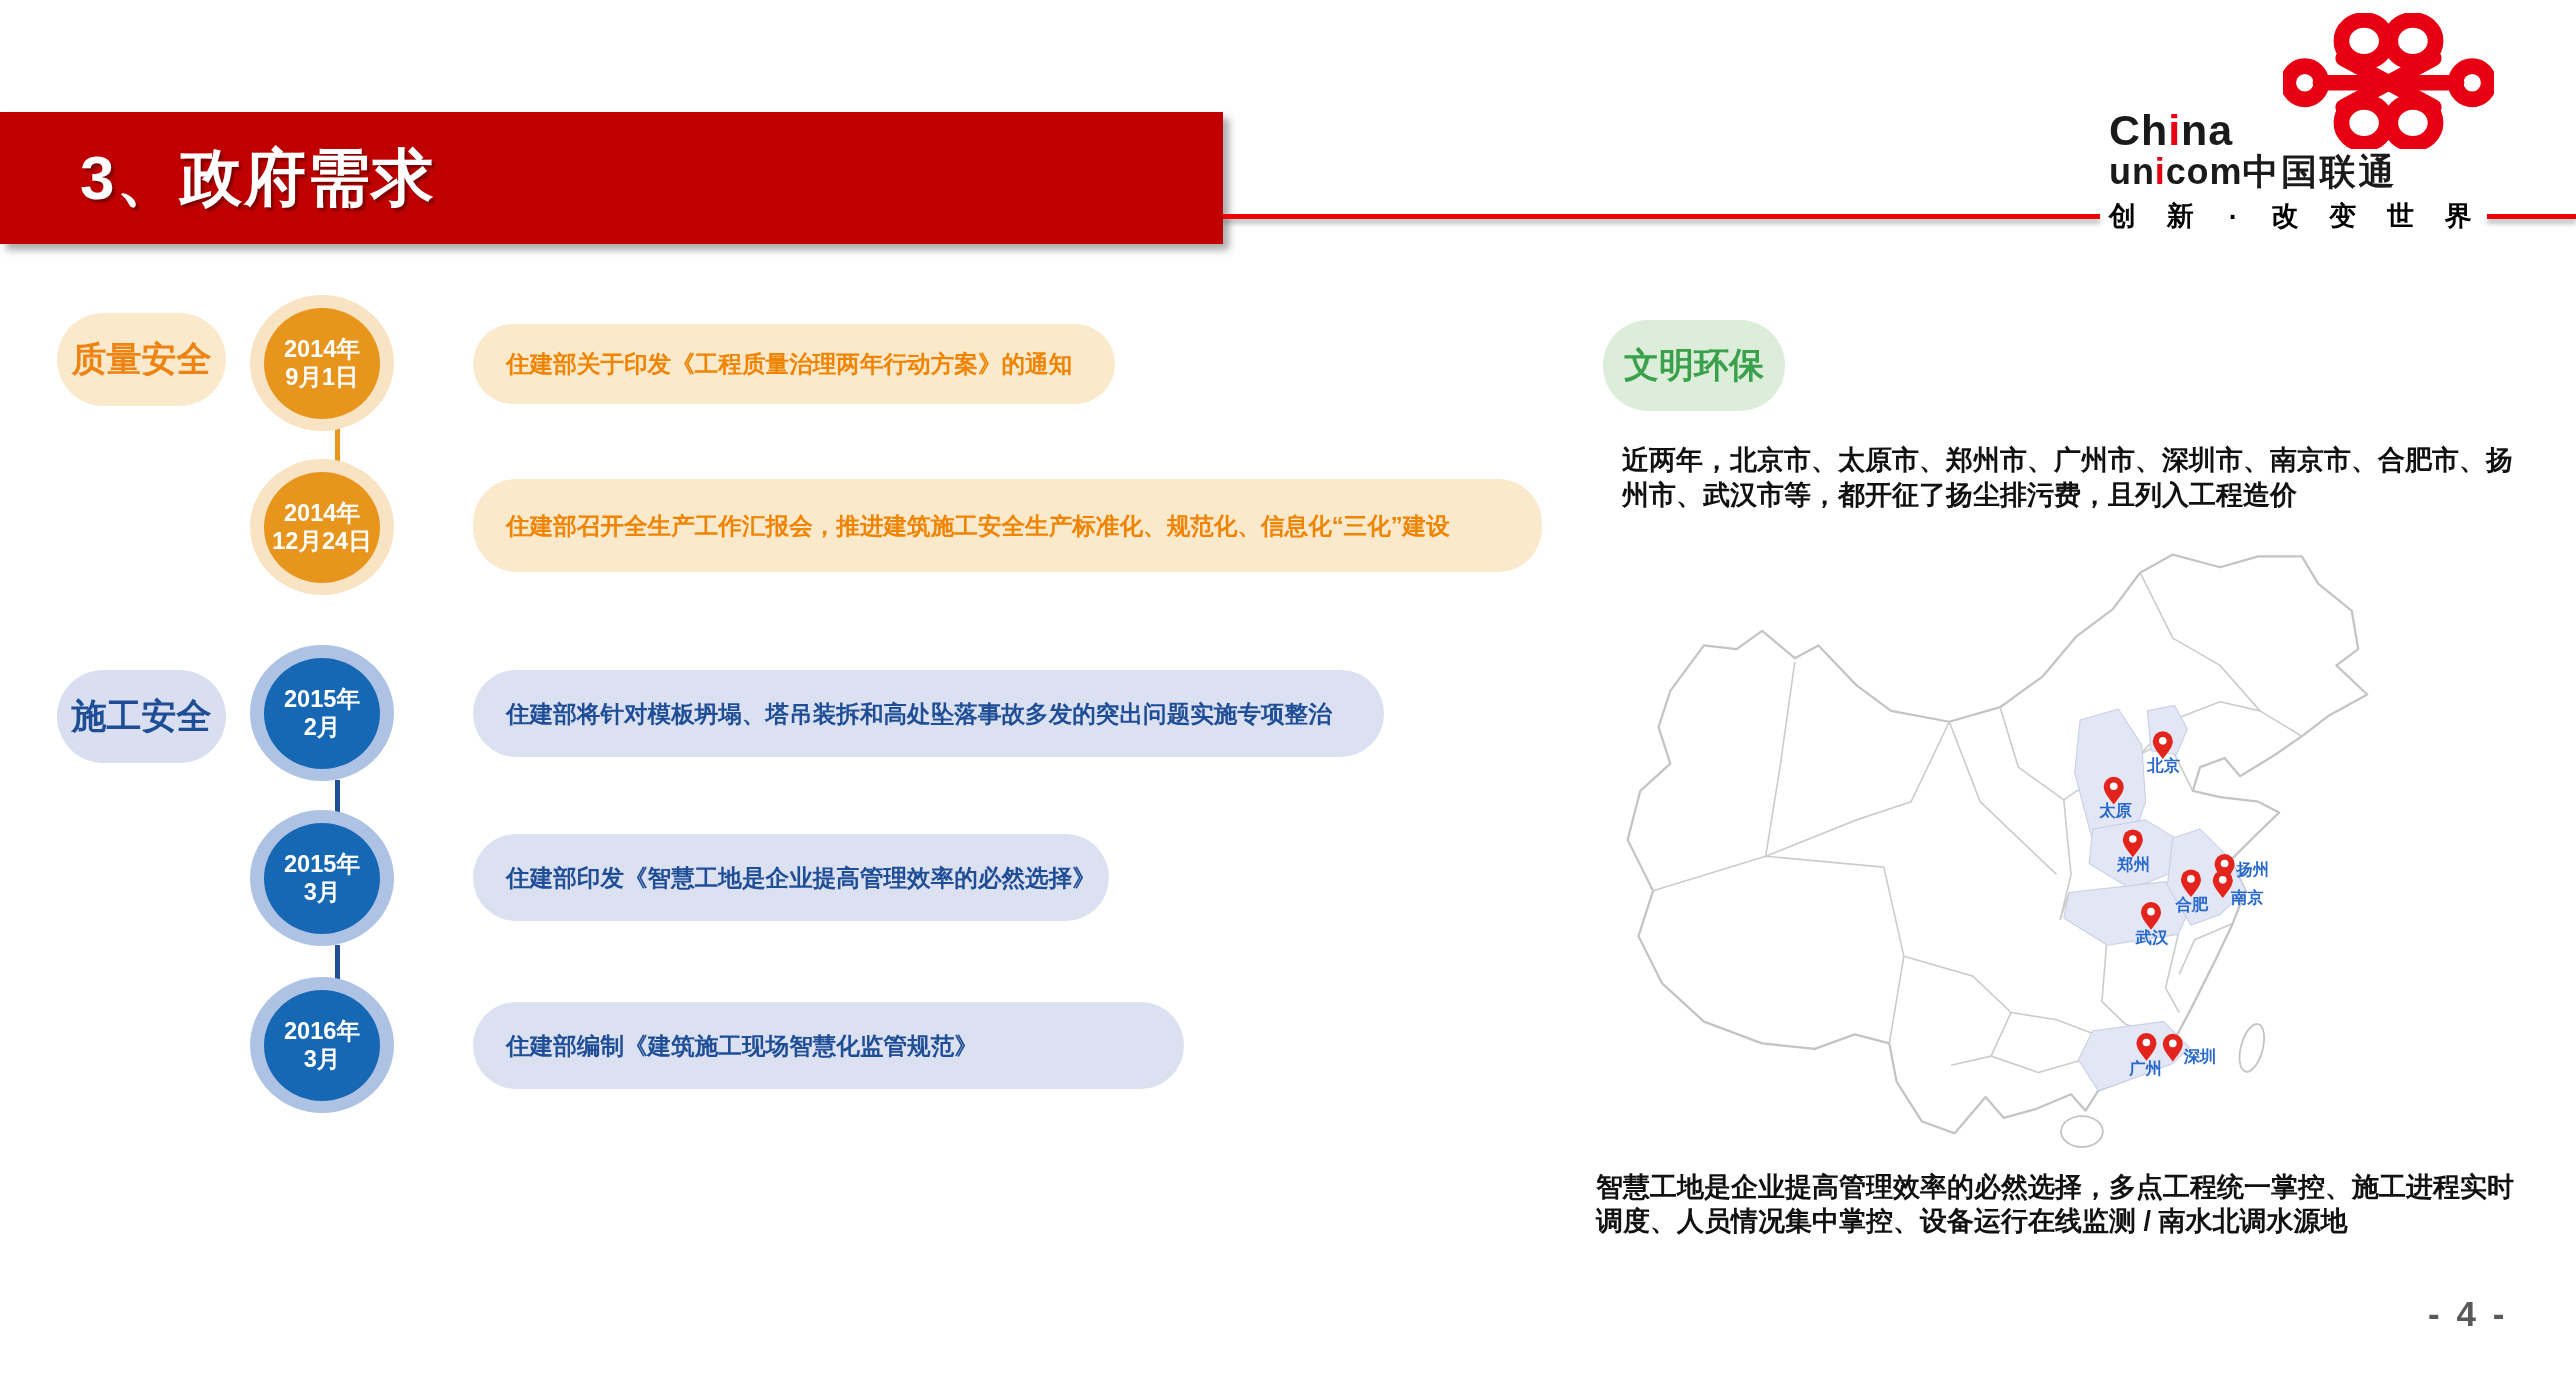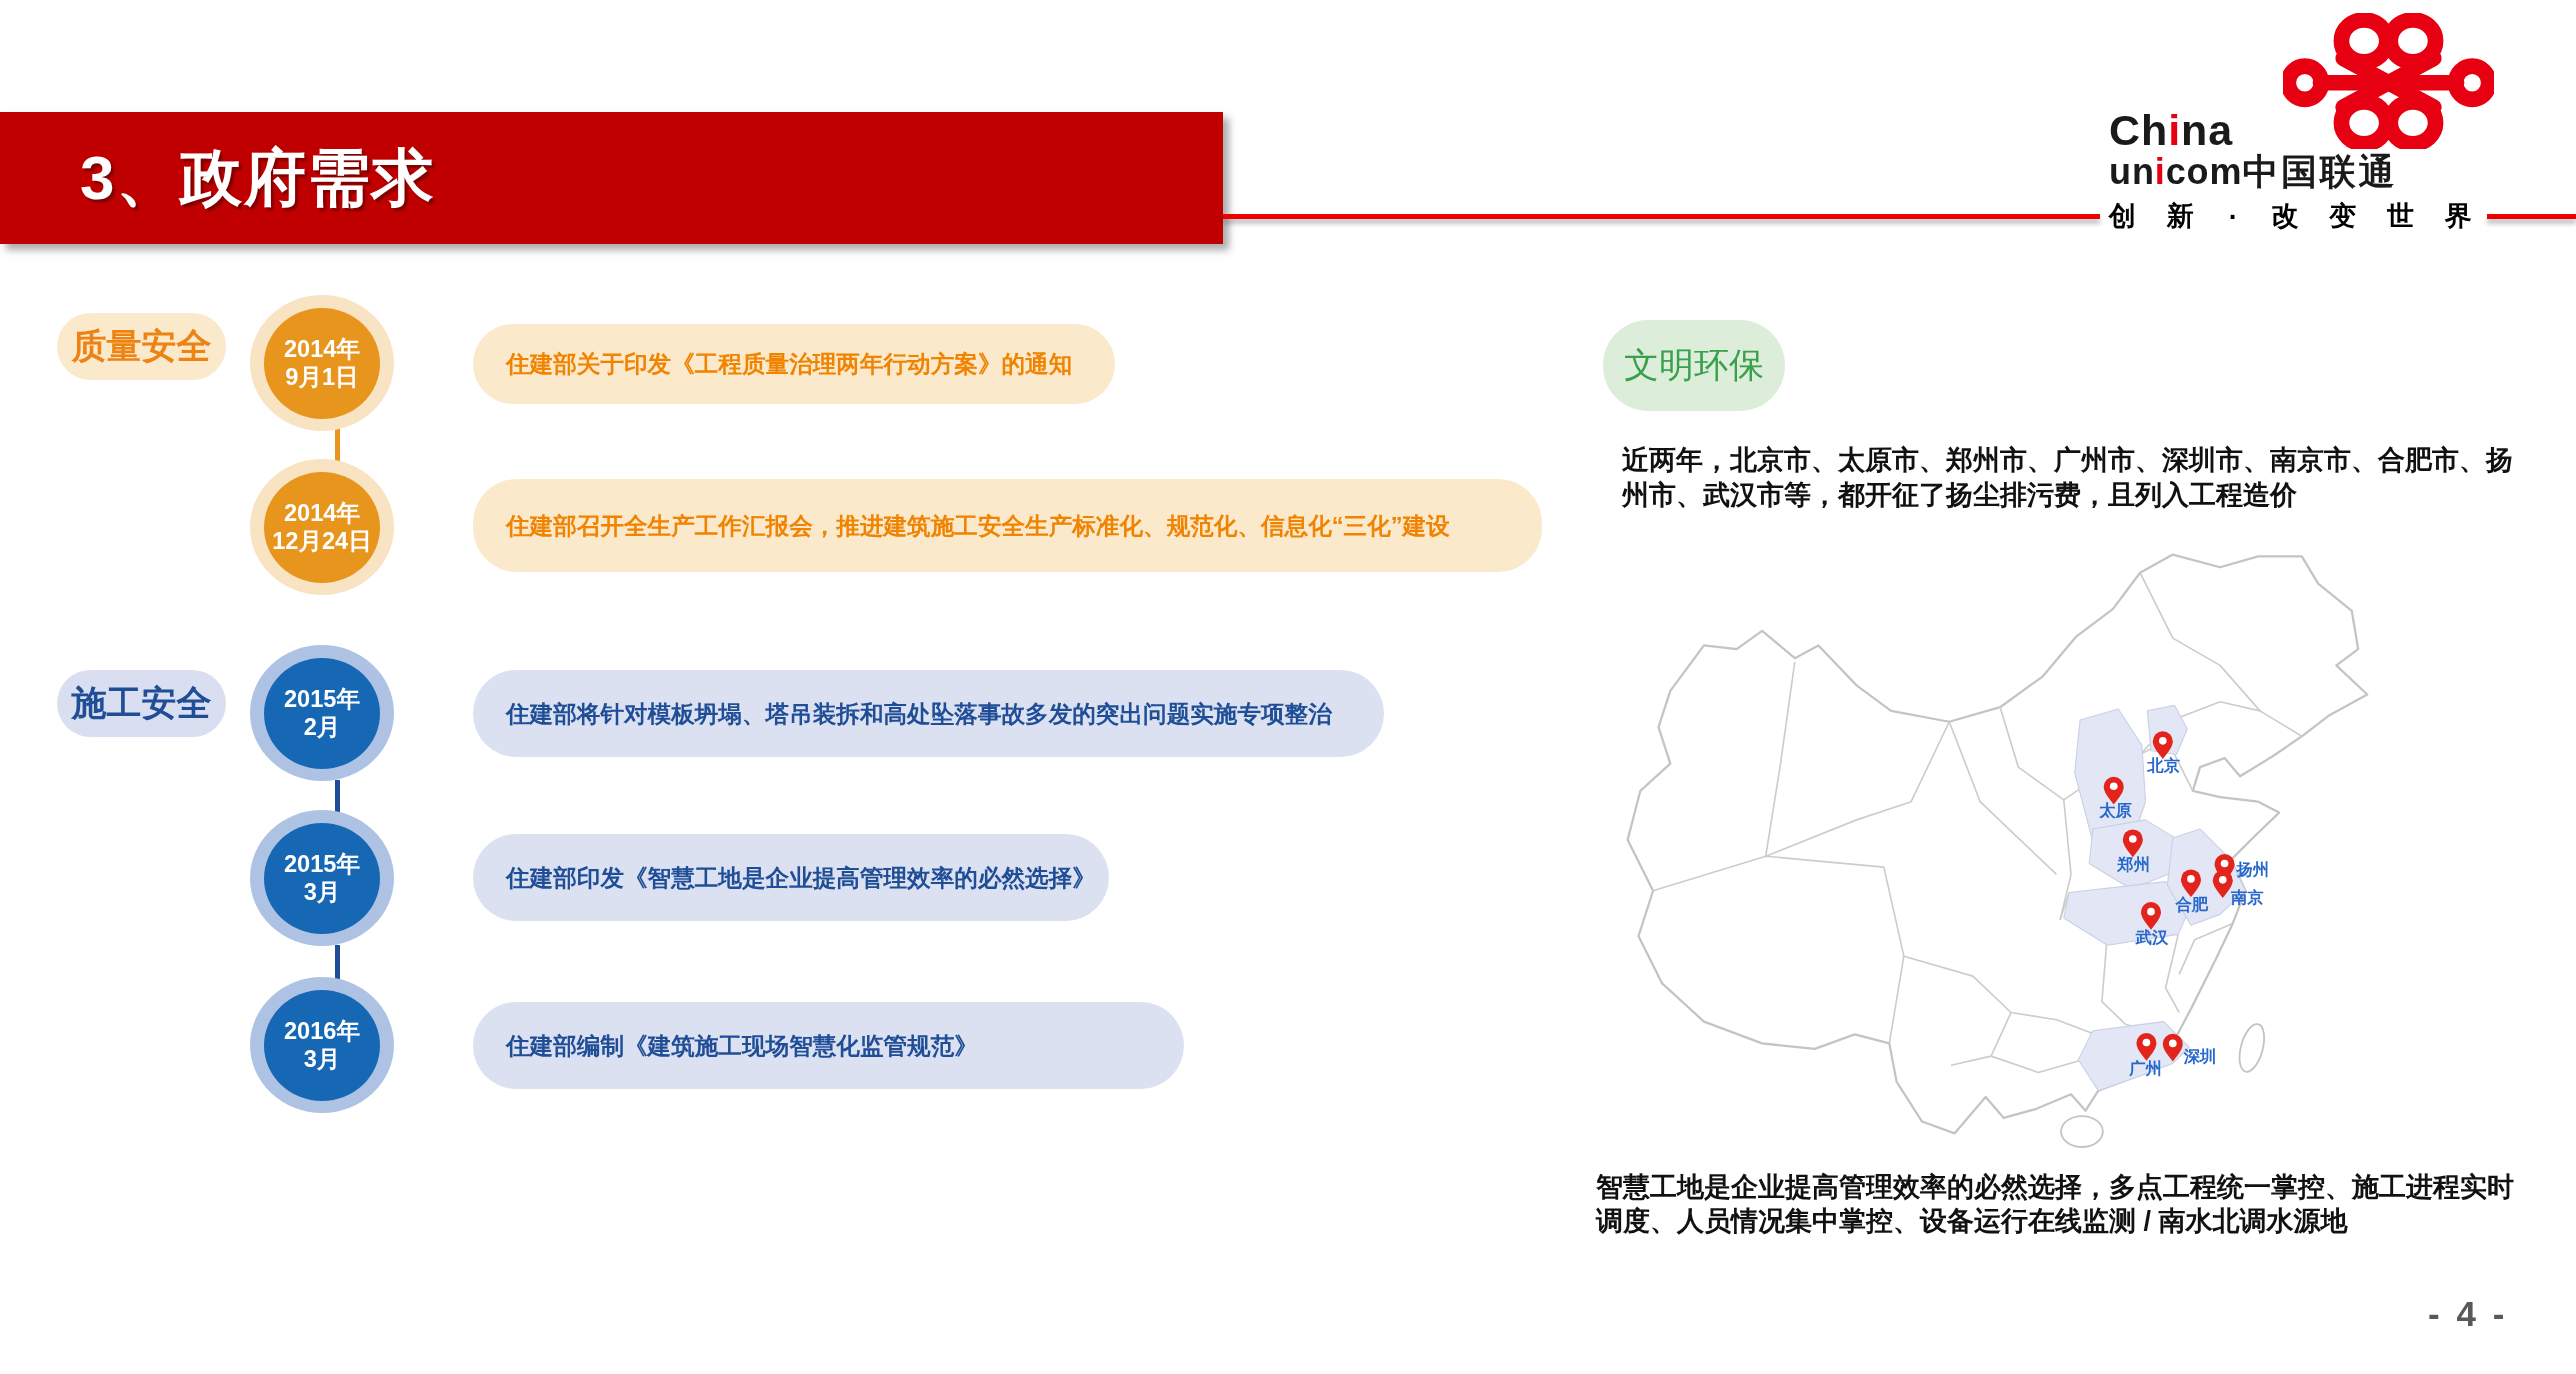--- a/index.html
+++ b/index.html
@@ -30,21 +30,21 @@
   .logo-line2{font-size:36px;letter-spacing:0.9px;margin-top:1.8px;white-space:nowrap;}
   .logo-text .red-i{color:#e60012;}
   .logo-cn{letter-spacing:2.7px;}
   .logo-tagline{
     position:absolute;left:2105px;top:198px;width:378px;text-align:center;
     font-family:Liberation Mono, monospace;
     font-size:27px;font-weight:bold;letter-spacing:7.3px;color:#000000;white-space:nowrap;
   }
   
   .side-pill{
-    position:absolute;left:57px;width:169px;height:67px;border-radius:47px;
+    position:absolute;left:57px;width:169px;height:93px;border-radius:47px;
     display:flex;align-items:center;justify-content:center;
     font-size:35px;font-weight:bold;
   }
   .pill-orange{background:#fbe9cc;color:#ed8312;}
   .pill-blue{background:#d9dff0;color:#1f4e96;}
   .tl-circle{
     position:absolute;left:250px;width:144px;height:136px;border-radius:50%;
     display:flex;align-items:center;justify-content:center;
   }
   .tl-circle .inner{
@@ -63,21 +63,21 @@
     position:absolute;left:473px;border-radius:44px;
     display:flex;align-items:center;
     font-size:23.6px;font-weight:bold;padding-left:33px;box-sizing:border-box;
   }
   .bar-orange{background:#fbe9cc;color:#f08300;}
   .bar-blue{background:#dce1f2;color:#1f4e96;}
   
   .env-pill{
     position:absolute;left:1603px;top:320px;width:182px;height:91px;border-radius:45px;
     background:#dcedda;color:#3aa04c;display:flex;align-items:center;justify-content:center;
-    font-size:35px;font-weight:normal;
+    font-size:35px;font-weight:bold;
   }
   .env-intro{
     position:absolute;left:1622px;top:443px;width:914px;
     font-size:27px;font-weight:bold;color:#111111;line-height:35px;
   }
   .china-map{position:absolute;left:1584px;top:529px;width:895px;height:629px;}
   .env-summary{
     position:absolute;left:1596px;top:1170px;width:927px;
     font-size:27px;font-weight:bold;color:#111111;line-height:34px;
   }

